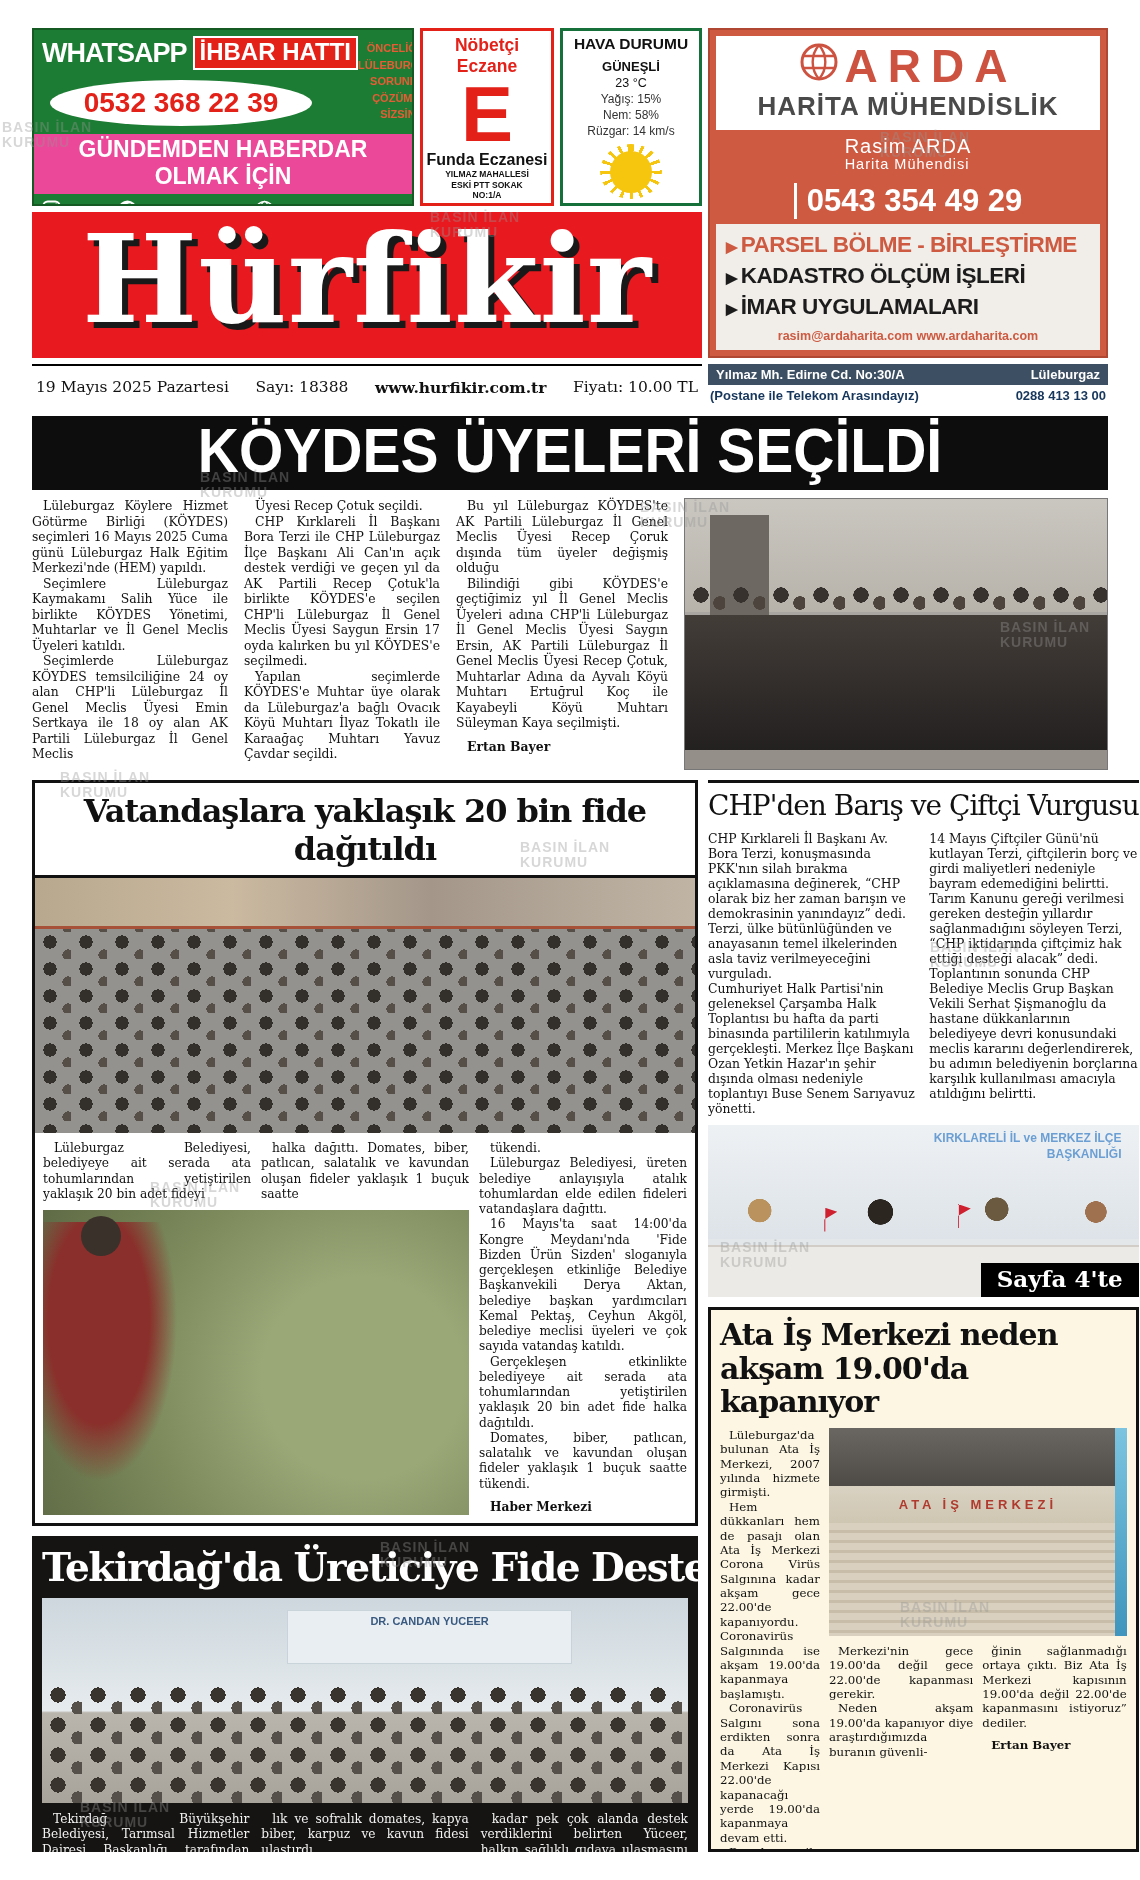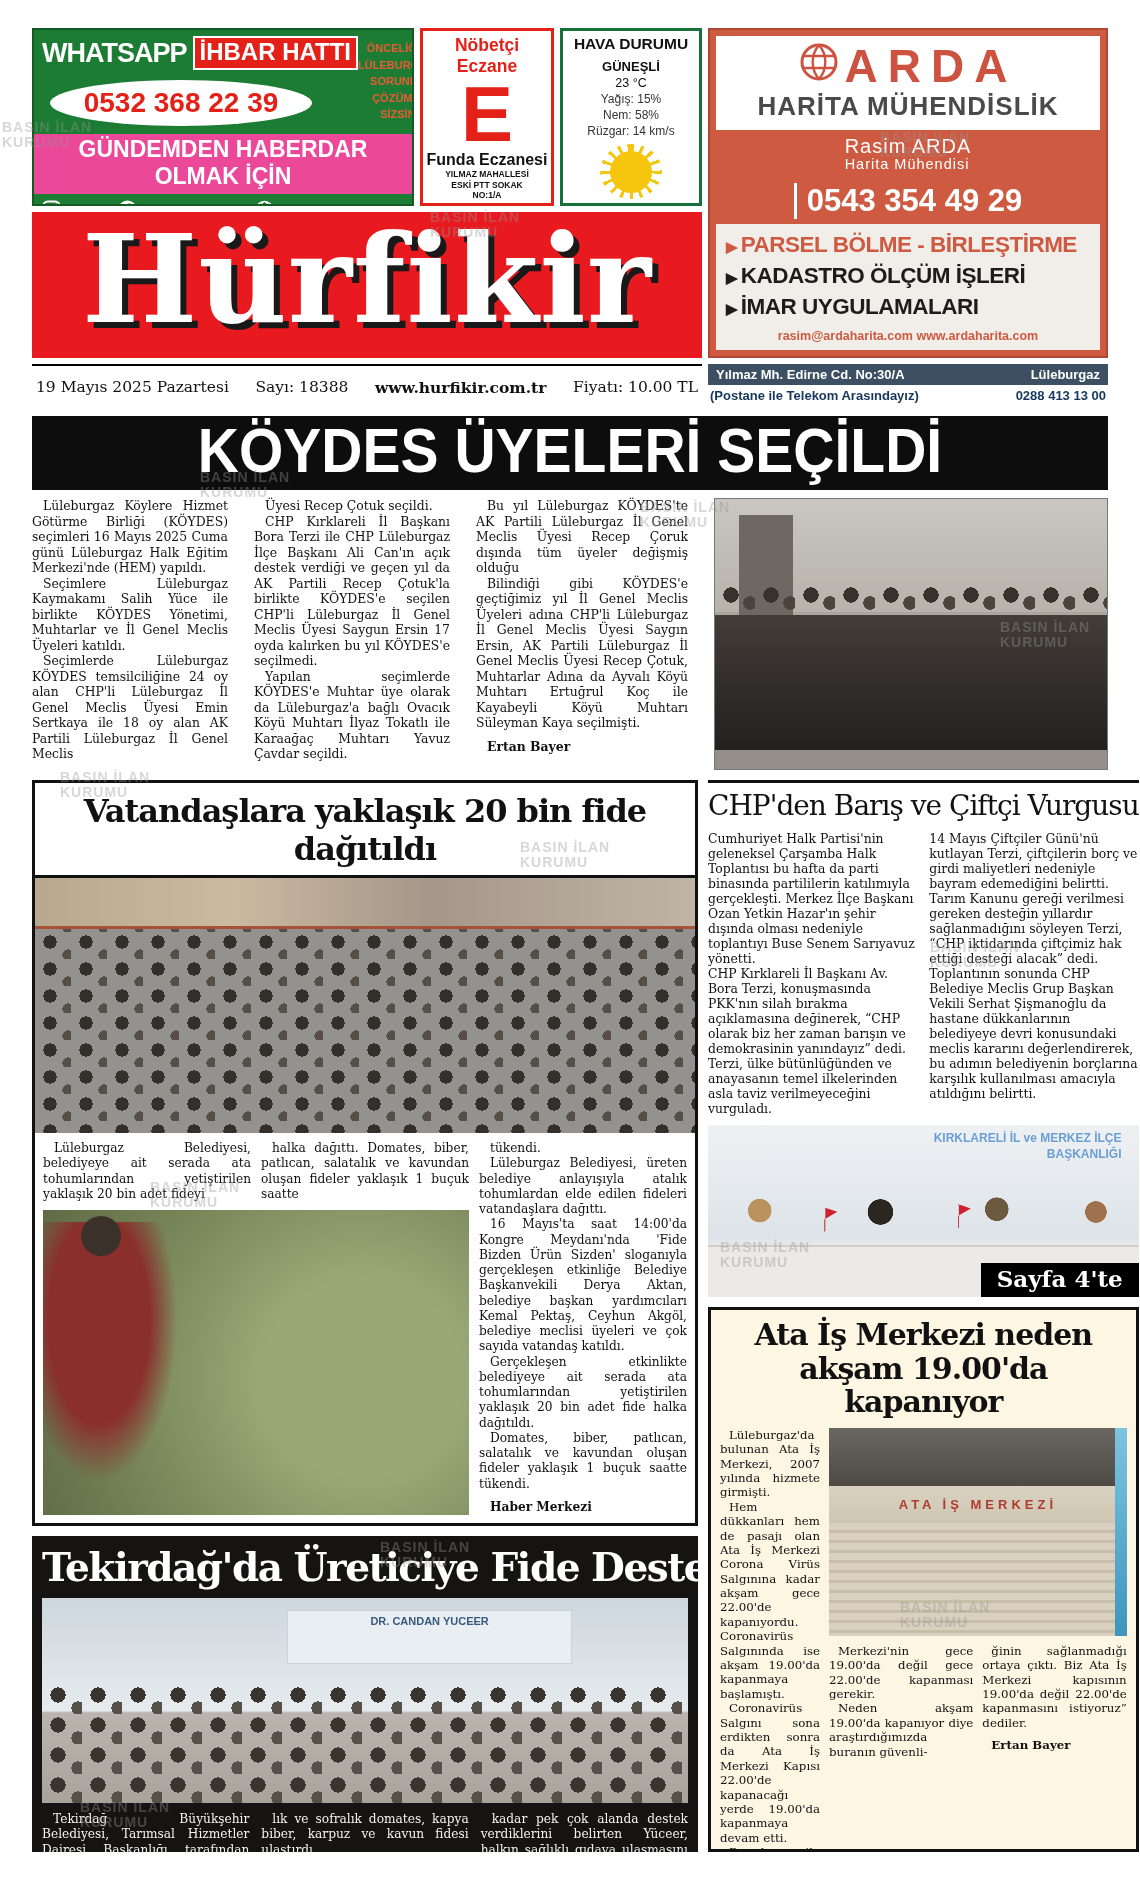--- a/index.html
+++ b/index.html
@@ -79,21 +79,21 @@
   .dateline { grid-area:3/1/4/4; border-top:2.5px solid #000; display:flex; align-items:center;
               justify-content:space-between; font-size:15.5px; padding:0 4px; }
   .dateline .strong { font-weight:bold; }
 
   
   .banner { background:#0d0d0d; color:#fff; margin-top:8px; text-align:center; flex:none;
             font-family:"Liberation Sans",sans-serif; padding:1px 0 7px; }
   .banner span { display:inline-block; font-weight:bold; font-size:57px; letter-spacing:0; transform:scaleY(1.12); }
 
   
-  .lead { display:grid; grid-template-columns:196px 196px 212px 1fr; gap:26px; margin-top:8px; flex:none; }
+  .lead { display:grid; grid-template-columns:196px 196px 212px 1fr; gap:16px; margin-top:8px; flex:none; }
   .col p, .textcol p { font-size:12.4px; line-height:1.25; text-align:justify; text-indent:11px; }
   .byline { text-align:right; font-weight:bold; font-size:13px; margin-top:8px; text-indent:0; }
 
   
   .photo { position:relative; overflow:hidden; background:#a9a5a0; }
   .ph-layer { position:absolute; }
 
   .lead-photo { min-height:272px; height:100%; border:1px solid #777; }
   .lp-build { inset:0 0 58% 0; background:linear-gradient(#cac7c0,#b7b3ab); }
   .lp-door { left:6%; top:6%; width:14%; height:40%; background:#6e6862; }
@@ -160,21 +160,21 @@
                        radial-gradient(circle 12px at 67% 38%, #6b5a3f 96%, rgba(0,0,0,0)),
                        radial-gradient(circle 11px at 90% 42%, #a0714e 96%, rgba(0,0,0,0)); }
   .cp-flag { width:13px; height:24px; background:#cf2030; clip-path:polygon(0 0,100% 18%,0 50%,0 100%,8% 100%,8% 0); }
   .cp-flag.f1 { left:27%; top:48%; } .cp-flag.f2 { left:58%; top:46%; }
   .page-tag { position:absolute; right:0; bottom:0; background:#000; color:#fff; font-weight:bold;
               font-size:23px; padding:2px 16px 5px; }
 
   
   .ata { background:#fcf6e2; border:3px solid #111; padding:8px 9px; flex:1; min-height:0;
          display:flex; flex-direction:column; overflow:hidden; }
-  .ata-hl { font-weight:bold; font-size:30px; letter-spacing:-1px; text-align:center; line-height:1.12; }
+  .ata-hl { font-weight:bold; font-size:30px; letter-spacing:-1px; line-height:1.12; }
   .ata-body { display:grid; grid-template-columns:100px 1fr; gap:9px; margin-top:9px; flex:none; }
   .ata-body p { font-size:11.8px; line-height:1.22; text-align:justify; text-indent:9px; }
   .ata-right { display:flex; flex-direction:column; gap:8px; }
   .ata-photo1 { height:208px; }
   .ap-win { inset:0 0 72% 0; background:linear-gradient(#6a6662,#4e4a46),
             repeating-linear-gradient(100deg, rgba(255,255,255,.22) 0 14px, rgba(0,0,0,0) 14px 42px); }
   .ap-sign { top:28%; left:0; right:0; height:18%; background:linear-gradient(#d9d2c2,#cfc6b2);
              display:flex; align-items:center; justify-content:center; }
   .ap-sign-text { color:#b03a2e; font-family:"Liberation Sans",sans-serif; font-weight:bold;
                   font-size:13px; letter-spacing:4px; }
@@ -456,22 +456,22 @@
           </div>
         </div>
       </div>
 
       <div class="mid-right">
 
         <div class="chp">
           <div class="chp-hl">CHP'den Barış ve Çiftçi Vurgusu</div>
           <div class="chp-grid">
             <div>
+              <p>CHP Kırklareli İl Başkanı Av. Bora Terzi, konuşmasında PKK'nın silah bırakma açıklamasına değinerek, “CHP olarak biz her zaman barışın ve demokrasinin yanındayız” dedi. Terzi, ülke bütünlüğünden ve anayasanın temel ilkelerinden asla taviz verilmeyeceğini vurguladı.</p>
               <p>Cumhuriyet Halk Partisi'nin geleneksel Çarşamba Halk Toplantısı bu hafta da parti binasında partililerin katılımıyla gerçekleşti. Merkez İlçe Başkanı Ozan Yetkin Hazar'ın şehir dışında olması nedeniyle toplantıyı Buse Senem Sarıyavuz yönetti.</p>
-              <p>CHP Kırklareli İl Başkanı Av. Bora Terzi, konuşmasında PKK'nın silah bırakma açıklamasına değinerek, “CHP olarak biz her zaman barışın ve demokrasinin yanındayız” dedi. Terzi, ülke bütünlüğünden ve anayasanın temel ilkelerinden asla taviz verilmeyeceğini vurguladı.</p>
             </div>
             <div>
               <p>14 Mayıs Çiftçiler Günü'nü kutlayan Terzi, çiftçilerin borç ve girdi maliyetleri nedeniyle bayram edemediğini belirtti. Tarım Kanunu gereği verilmesi gereken desteğin yıllardır sağlanmadığını söyleyen Terzi, “CHP iktidarında çiftçimiz hak ettiği desteği alacak” dedi.</p>
               <p>Toplantının sonunda CHP Belediye Meclis Grup Başkan Vekili Serhat Şişmanoğlu da hastane dükkanlarının belediyeye devri konusundaki meclis kararını değerlendirerek, bu adımın belediyenin borçlarına karşılık kullanılması amacıyla atıldığını belirtti.</p>
             </div>
           </div>
           <div class="photo chp-photo">
             <div class="ph-layer cp-wall"></div>
             <div class="ph-layer cp-banner">
               <div>KIRKLARELİ İL ve MERKEZ İLÇE</div>

